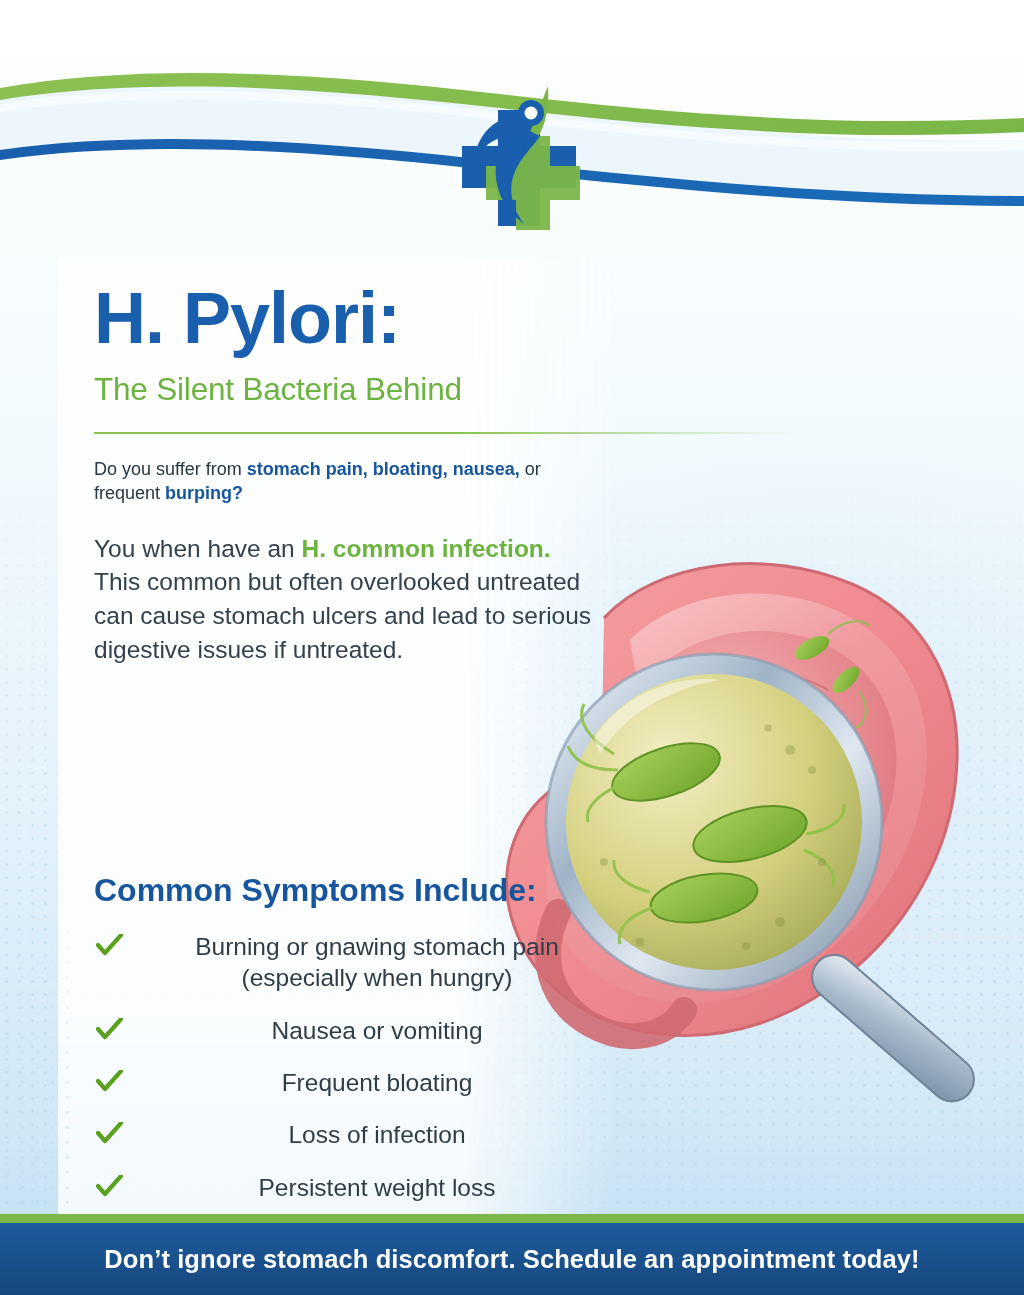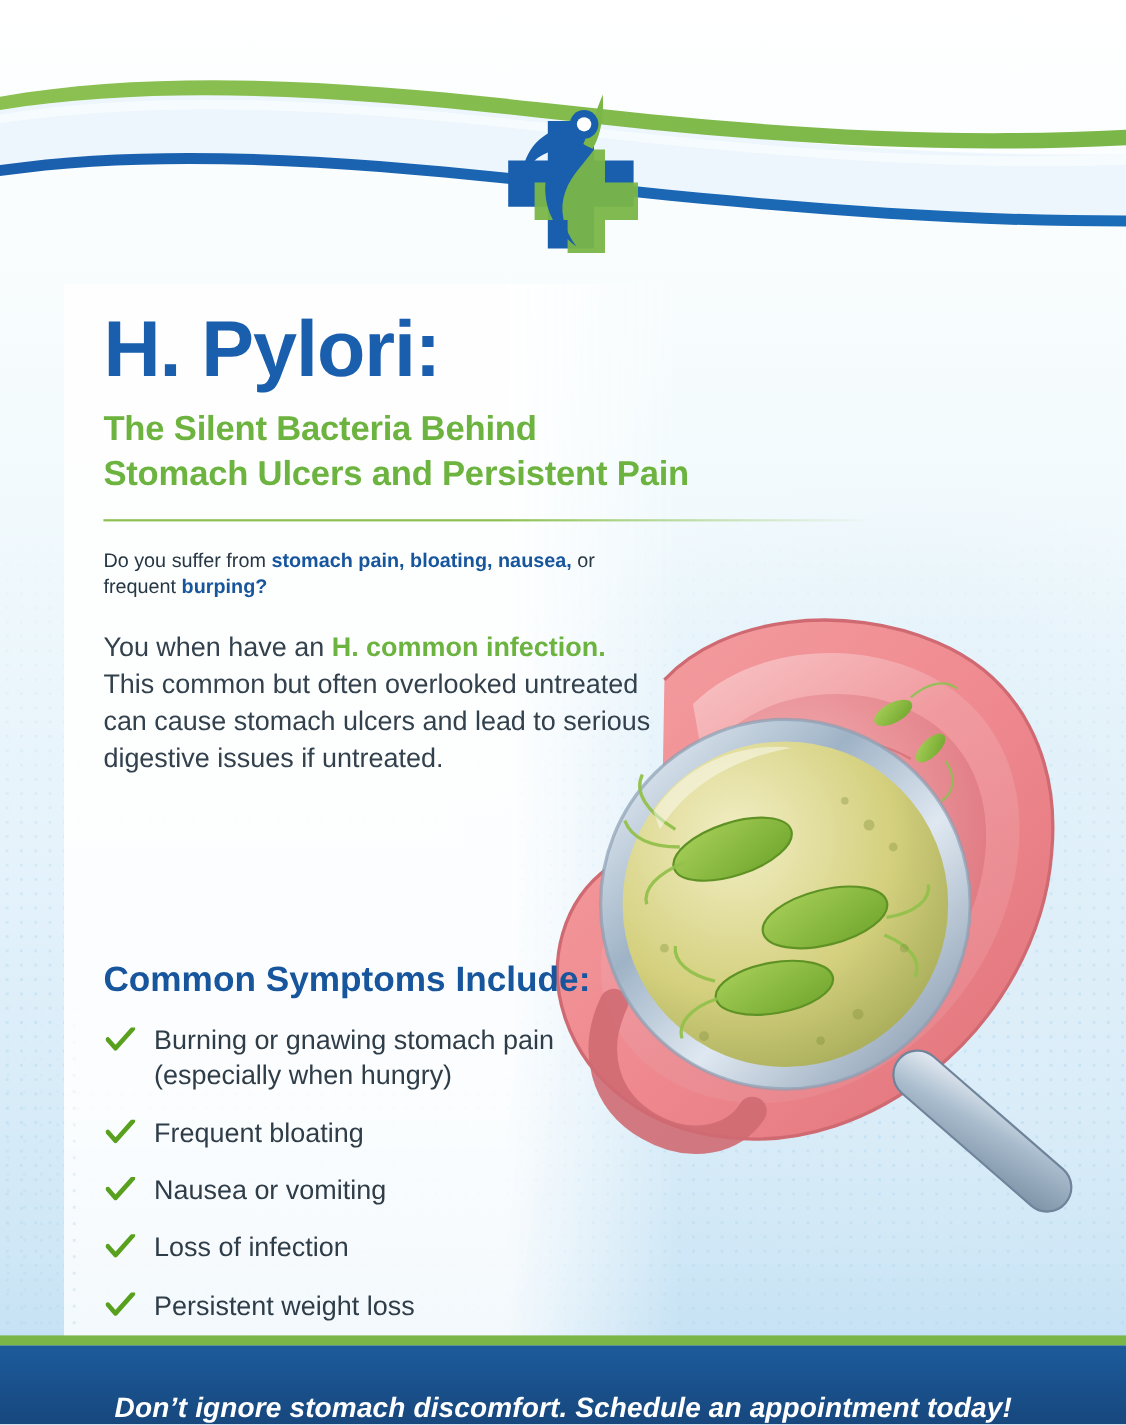--- a/index.html
+++ b/index.html
@@ -75,21 +75,21 @@
   .title {
     font-size: 72px;
     font-weight: bold;
     color: #1a5fae;
     letter-spacing: -1px;
     line-height: 1.02;
     margin: 0 0 14px 0;
   }
   .subtitle {
     font-size: 31.5px;
-    font-weight: bold;
+    font-weight: normal;
     color: #6cb33f;
     line-height: 1.28;
     margin: 0;
     letter-spacing: -.2px;
   }
   .rule {
     margin: 22px 0 24px 0;
     width: 700px;
     height: 2px;
     background: linear-gradient(90deg, #8cc152 0%, #8cc152 52%, rgba(140,193,82,0) 100%);
@@ -129,20 +129,21 @@
     list-style: none;
     margin: 0; padding: 0;
   }
   ul.sym-list li {
     position: relative;
     padding-left: 46px;
     margin-bottom: 21px;
     font-size: 24.5px;
     color: #2f3d48;
     line-height: 1.28;
+    text-align: center;
   }
   .tick {
     position: absolute;
     left: 2px;
     top: 3px;
     width: 27px; height: 24px;
     color: #59a01f;
   }
   .tick svg { display: block; }
 
@@ -157,23 +158,22 @@
 
   
   .footer {
     position: absolute;
     left: 0;
     bottom: 0;
     width: 1024px;
     height: 72px;
     background: linear-gradient(180deg,#1c5b9c 0%, #17477d 100%);
     display: flex;
-    align-items: flex-end;
+    align-items: center;
     justify-content: center;
-    font-style: italic;
   }
   .footer .bar-green {
     position: absolute;
     left: 0; top: -9px;
     width: 1024px; height: 9px;
     background: #7ab648;
   }
   .footer-text {
     font-size: 25.5px;
     font-weight: bold;
@@ -331,21 +331,20 @@
       </g>
 
       <path d="M186,216 C214,172 268,152 312,158 C262,166 216,192 192,232 Z" fill="#ffffff" opacity=".45"></path>
     </g>
   </svg>
 
   <div class="content">
     <h1 class="title">H. Pylori:</h1>
     <p class="subtitle">
       <span>The Silent Bacteria Behind</span><br>
-      <span>Stomach Ulcers and Persistent Pain</span>
     </p>
     <div class="rule"></div>
 
     <p class="lead">
       <span>Do you suffer from </span><b>stomach pain, bloating, nausea,</b><span> or frequent </span><b>burping?</b>
     </p>
 
     <p class="body-copy">
       <span>You when have an </span><b>H. common infection.</b><span> This common but often overlooked untreated can cause stomach ulcers and lead to serious digestive issues if untreated.</span>
     </p>
@@ -361,29 +360,29 @@
             </svg>
         </span>
         <span>Burning or gnawing stomach pain (especially when hungry)</span>
       </li>
       <li>
         <span class="tick">
           <svg viewBox="0 0 27 24" width="27" height="24">
               <path d="M2,11 L9,19 L25,1" fill="none" stroke="currentColor" stroke-width="4.2" stroke-linecap="round" stroke-linejoin="round"></path>
             </svg>
         </span>
-        <span>Frequent bloating</span>
+        <span>Nausea or vomiting</span>
       </li>
       <li>
         <span class="tick">
           <svg viewBox="0 0 27 24" width="27" height="24">
               <path d="M2,11 L9,19 L25,1" fill="none" stroke="currentColor" stroke-width="4.2" stroke-linecap="round" stroke-linejoin="round"></path>
             </svg>
         </span>
-        <span>Nausea or vomiting</span>
+        <span>Frequent bloating</span>
       </li>
       <li>
         <span class="tick">
           <svg viewBox="0 0 27 24" width="27" height="24">
               <path d="M2,11 L9,19 L25,1" fill="none" stroke="currentColor" stroke-width="4.2" stroke-linecap="round" stroke-linejoin="round"></path>
             </svg>
         </span>
         <span>Loss of infection</span>
       </li>
       <li>

